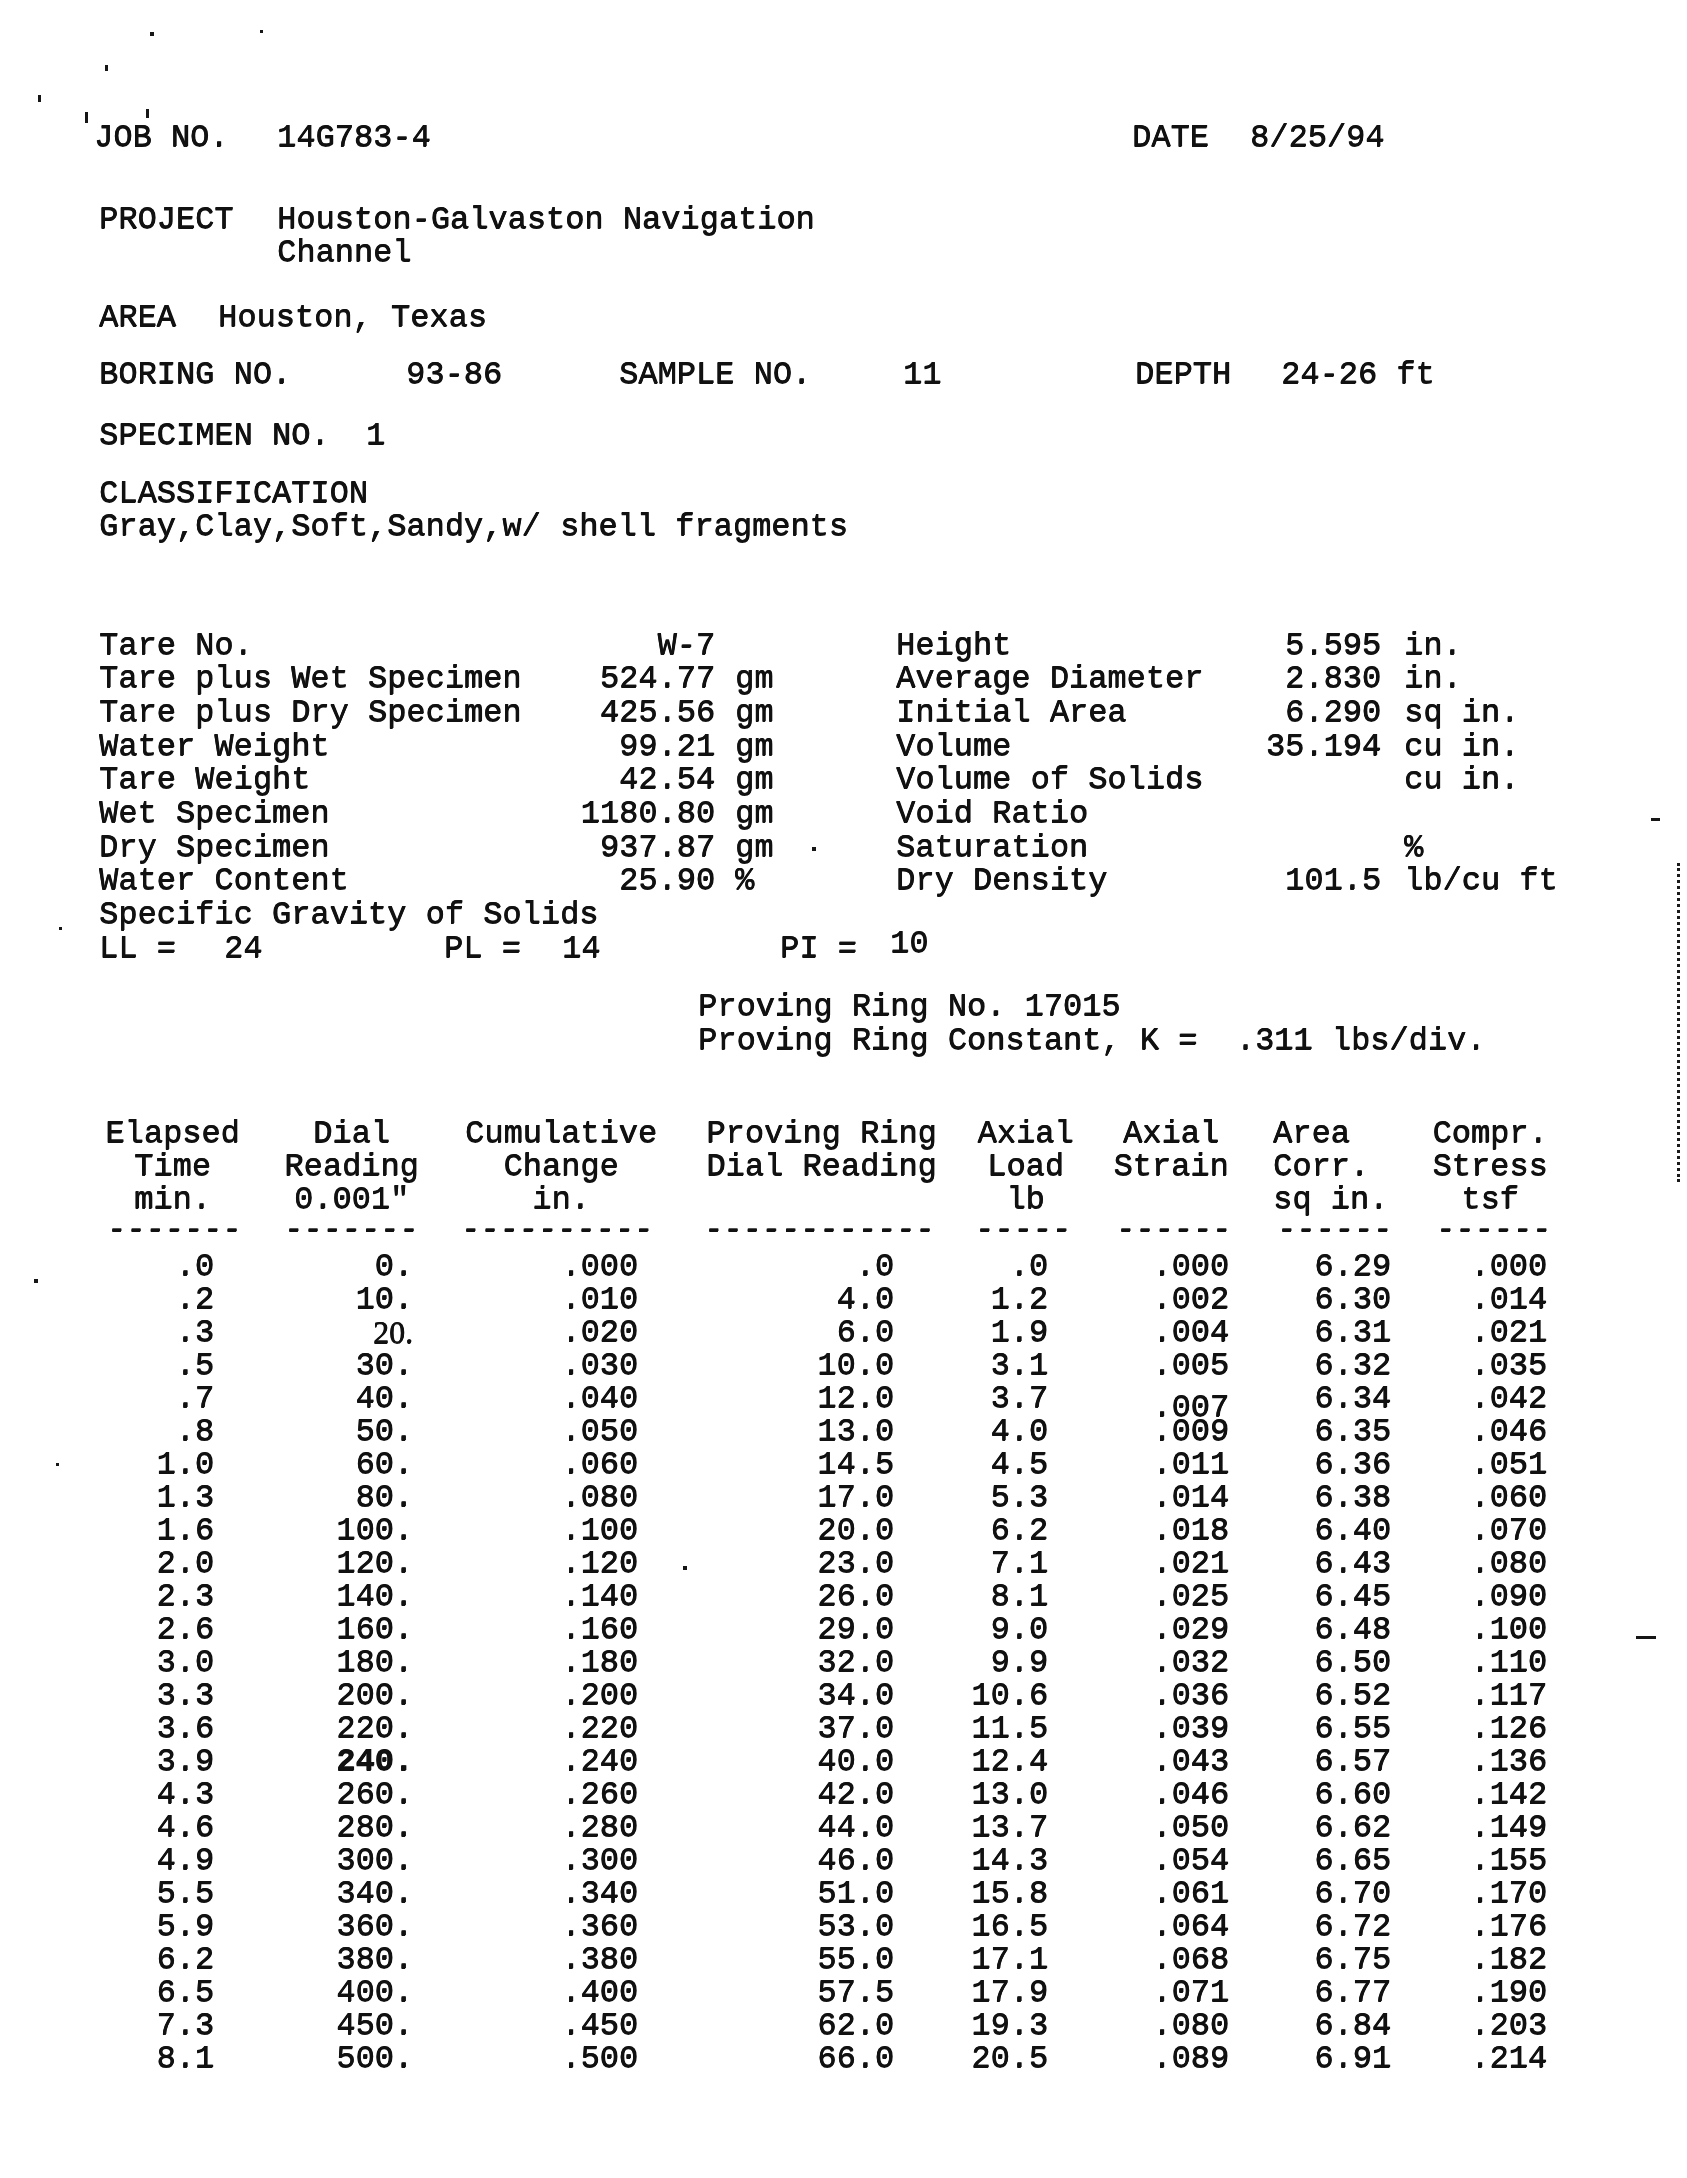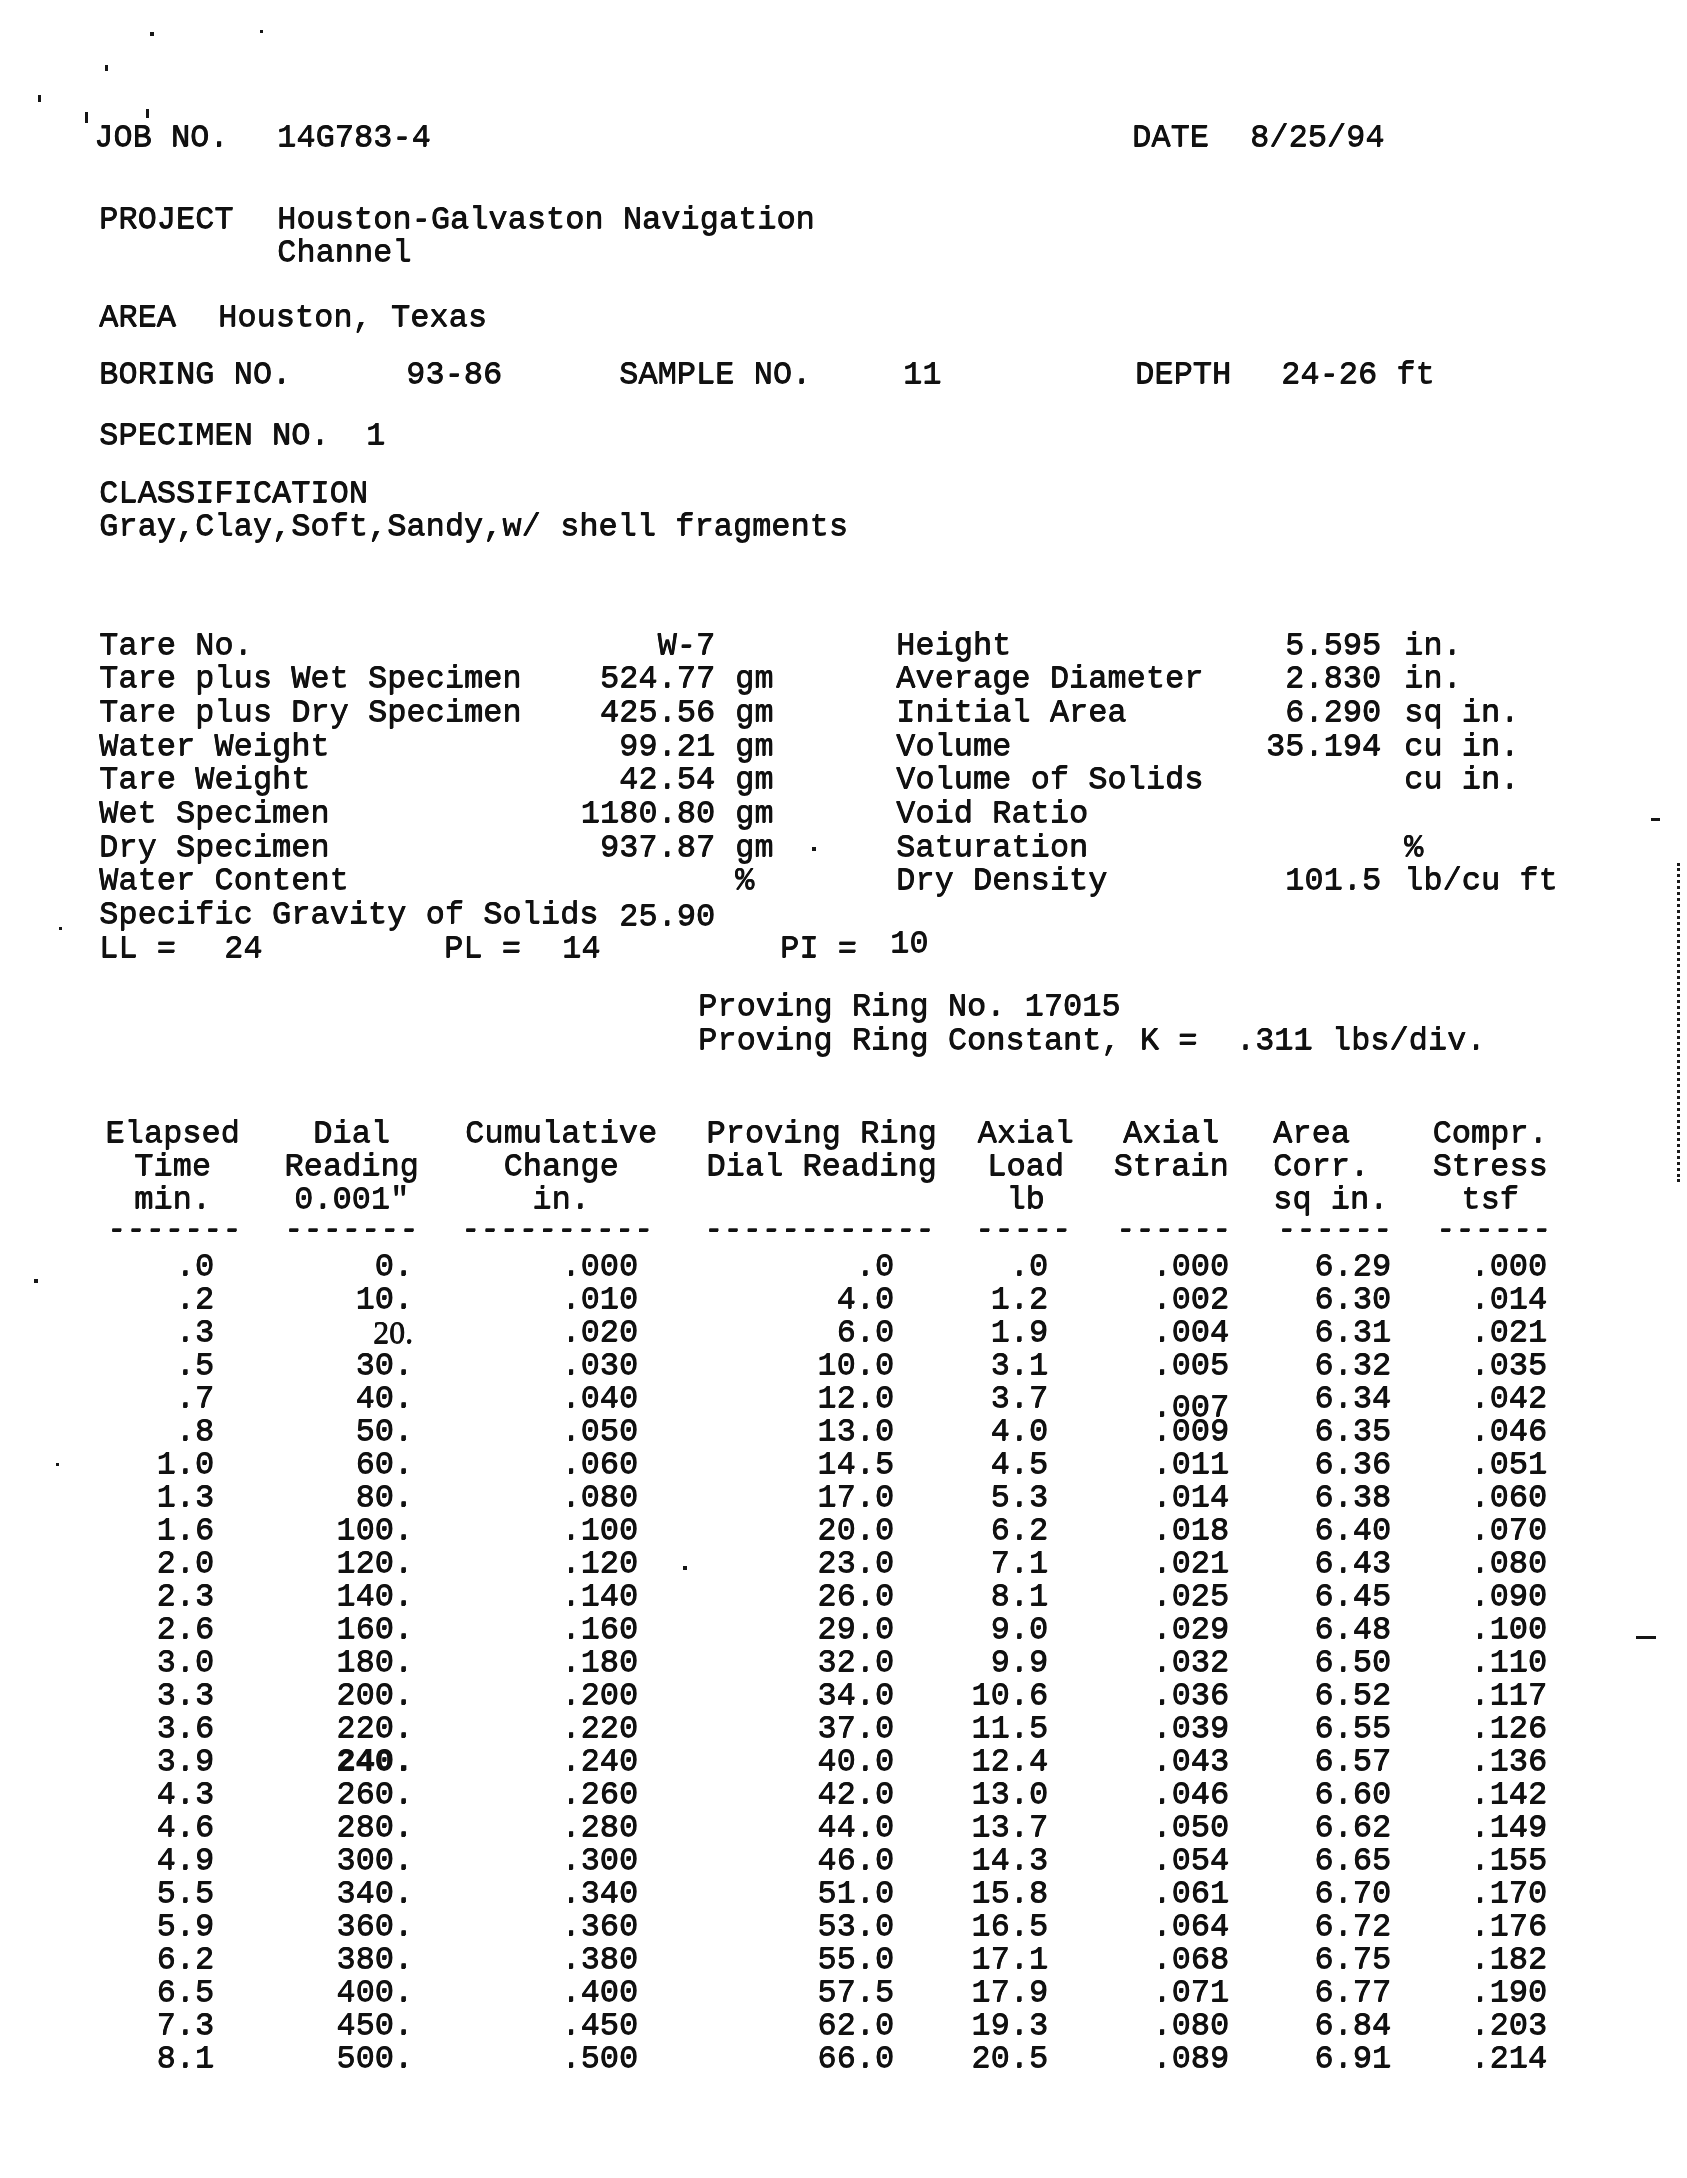--- a/index.html
+++ b/index.html
@@ -76,21 +76,21 @@
       <span class="mlabel" style="left: 99px; top: 763px;">Tare Weight</span>
       <span class="mval" style="left: 416px; top: 763px; width: 299px;">42.54</span>
       <span class="munit" style="left: 735px; top: 763px;">gm</span>
       <span class="mlabel" style="left: 99px; top: 797px;">Wet Specimen</span>
       <span class="mval" style="left: 416px; top: 797px; width: 299px;">1180.80</span>
       <span class="munit" style="left: 735px; top: 797px;">gm</span>
       <span class="mlabel" style="left: 99px; top: 831px;">Dry Specimen</span>
       <span class="mval" style="left: 416px; top: 831px; width: 299px;">937.87</span>
       <span class="munit" style="left: 735px; top: 831px;">gm</span>
       <span class="mlabel" style="left: 99px; top: 864px;">Water Content</span>
-      <span class="mval" style="left: 416px; top: 864px; width: 299px; margin-top: 36px;">25.90</span>
+      <span class="mval" style="left: 416px; top: 864px; width: 299px;">25.90</span>
       <span class="munit" style="left: 735px; top: 864px;">%</span>
       <span class="mlabel" style="left: 99px; top: 898px;">Specific Gravity of Solids</span>
       <span class="mlabel" style="left: 896px; top: 629px;">Height</span>
       <span class="mval" style="left: 1183px; top: 629px; width: 198px;">5.595</span>
       <span class="munit" style="left: 1404px; top: 629px;">in.</span>
       <span class="mlabel" style="left: 896px; top: 662px;">Average Diameter</span>
       <span class="mval" style="left: 1183px; top: 662px; width: 198px;">2.830</span>
       <span class="munit" style="left: 1404px; top: 662px;">in.</span>
       <span class="mlabel" style="left: 896px; top: 696px;">Initial Area</span>
       <span class="mval" style="left: 1183px; top: 696px; width: 198px;">6.290</span>

